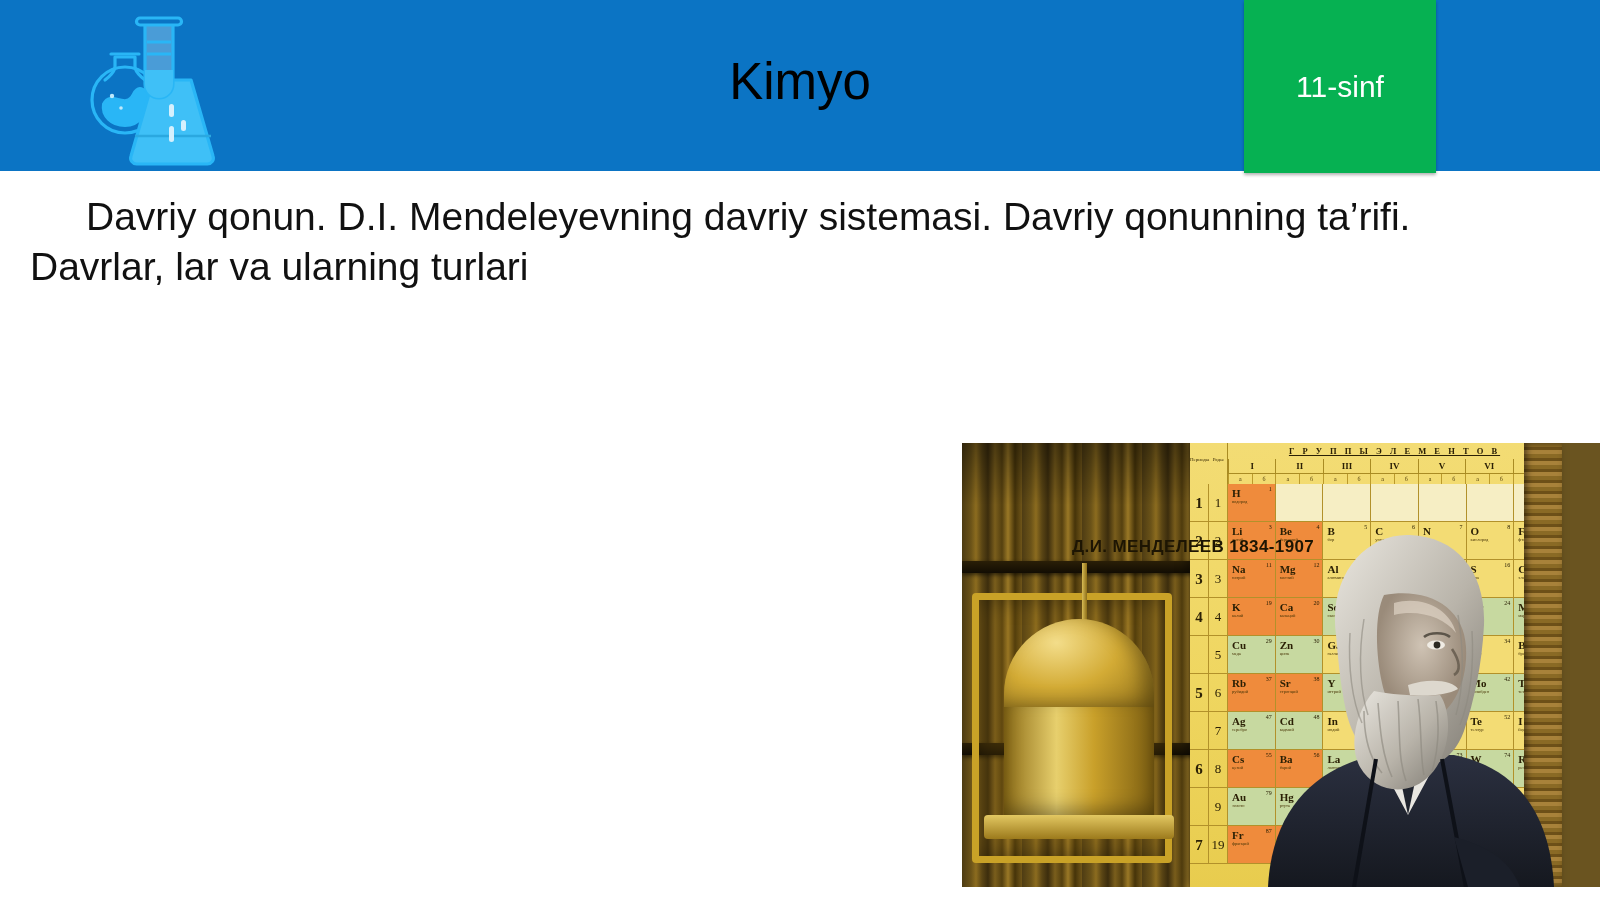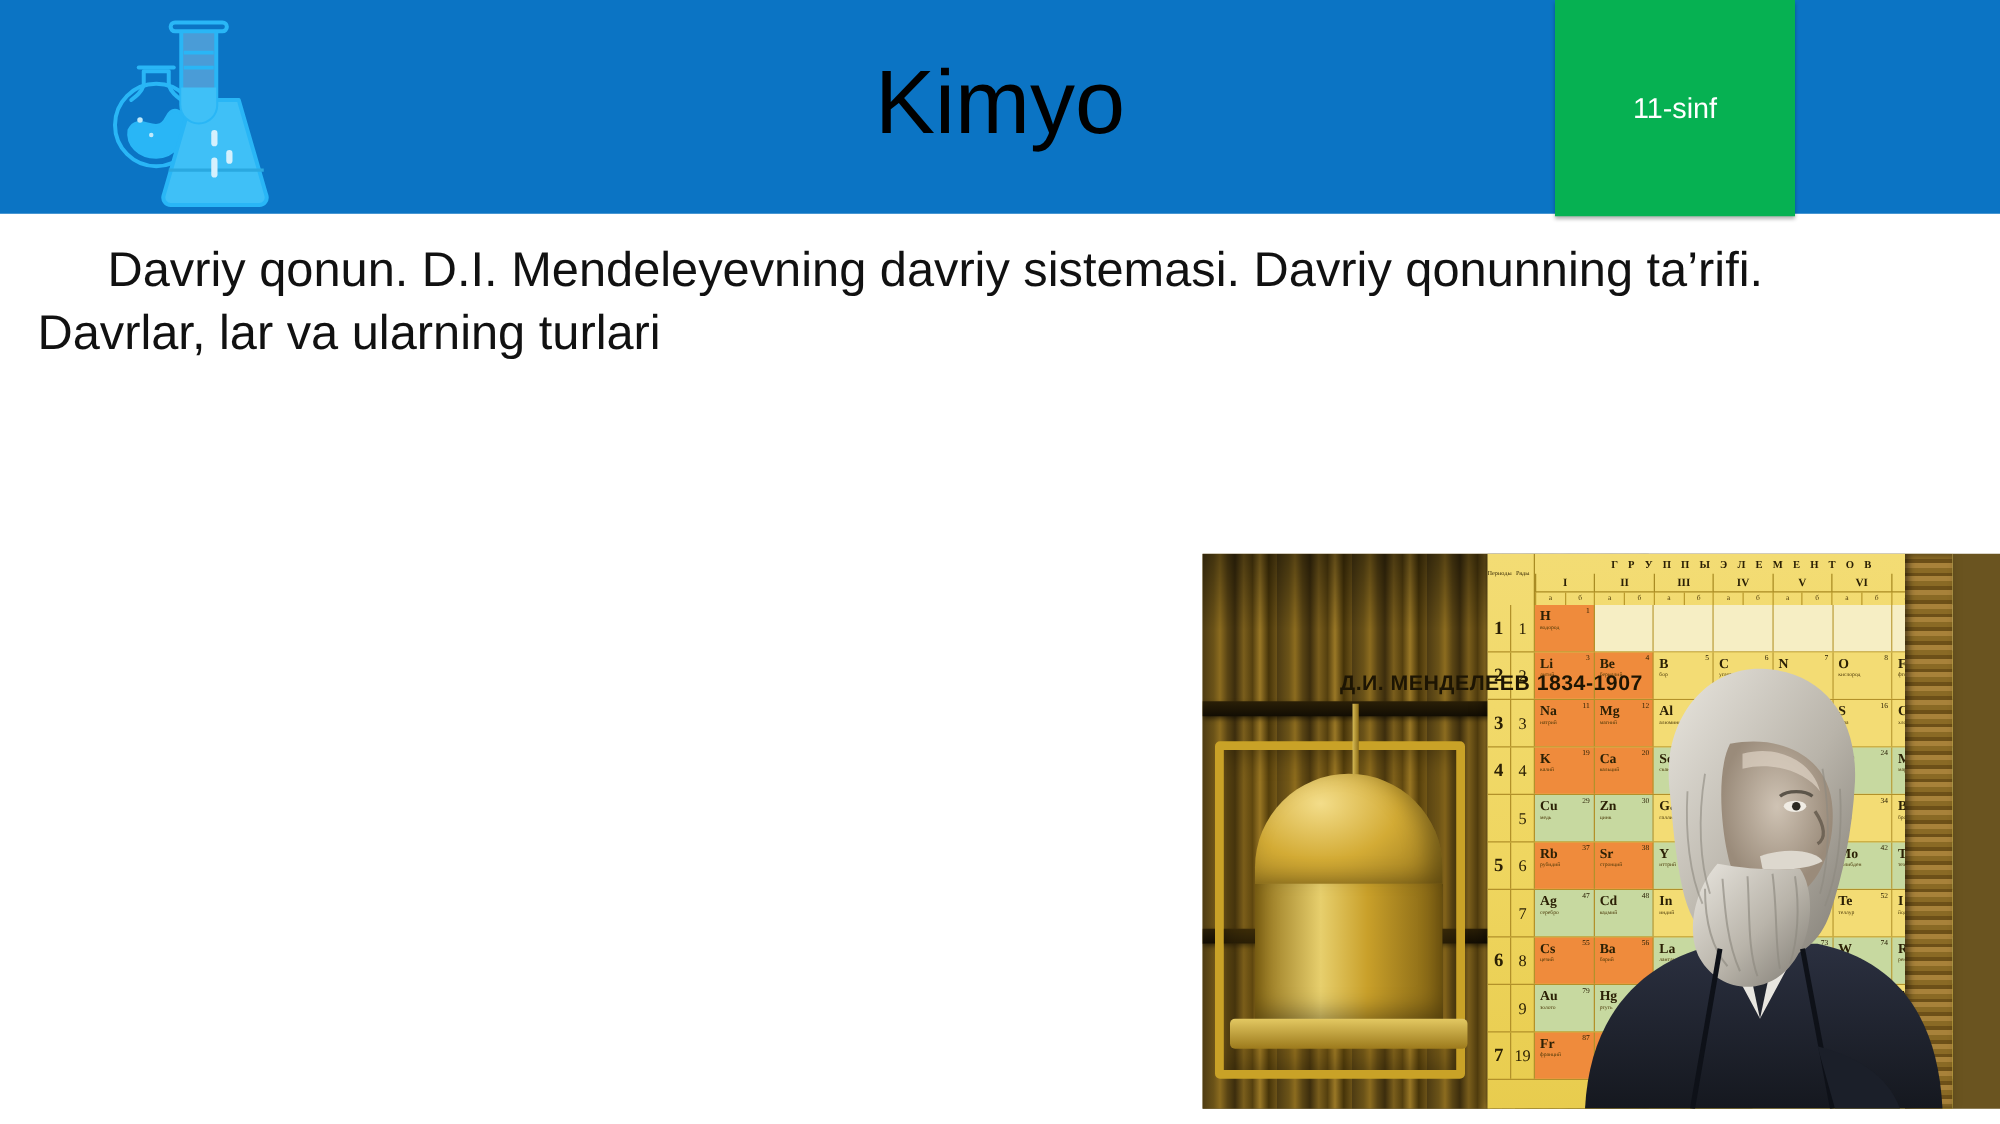--- a/index.html
+++ b/index.html
@@ -26,38 +26,38 @@
   }
   .header-icon svg { display:block; width:100%; height:100%; }
 
   .header-title {
     position:absolute;
     left:0; top:0;
     width:1600px; height:171px;
     display:flex;
     align-items:center;
     justify-content:center;
-    font-size:72px;
+    font-size:51px;
     line-height:1;
     color:#000000;
     letter-spacing:0px;
     padding-bottom:8px;
   }
 
   .grade-badge {
     position:absolute;
     left:1244px; top:0;
     width:192px; height:173px;
     background:#06b152;
     box-shadow:0 2px 3px rgba(0,0,0,0.30);
     display:flex;
     align-items:center;
     justify-content:center;
     color:#ffffff;
-    font-size:23px;
+    font-size:30px;
     line-height:1;
   }
 
   
   .body-text {
     position:absolute;
     left:30px; top:192px;
     width:1520px;
     font-size:39px;
     line-height:1.28;
@@ -176,21 +176,21 @@
     position:absolute; right:38px; top:0; width:372px; height:100%;
     background:linear-gradient(180deg,#f3dc74 0%, #efd660 55%, #e8cc4e 100%);
     box-shadow:-4px 0 10px rgba(0,0,0,0.35);
     font-family:"Liberation Serif", serif;
     color:#3a2b06;
     overflow:hidden;
   }
   .pt-title {
     position:absolute; left:38px; top:3px; right:1px;
     font-size:8.5px; font-weight:bold; letter-spacing:3px;
-    text-align:center; color:#2b2005;
+    text-align:center; color:#2b2005;text-decoration:underline;
   }
   .pt-groups {
     position:absolute; left:38px; top:16px; right:2px; height:15px;
     display:flex;
   }
   .pt-groups div {
     flex:1; text-align:center; font-size:9px; font-weight:bold;
     border-left:1px solid #a98b23; border-bottom:1px solid #a98b23;
     line-height:15px; color:#2b2005;
   }

